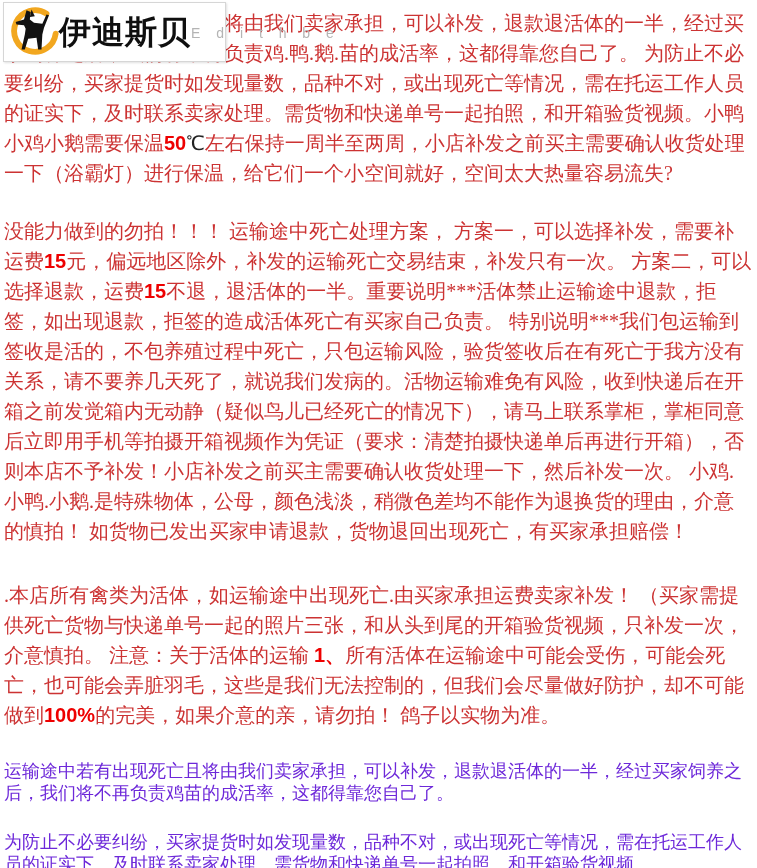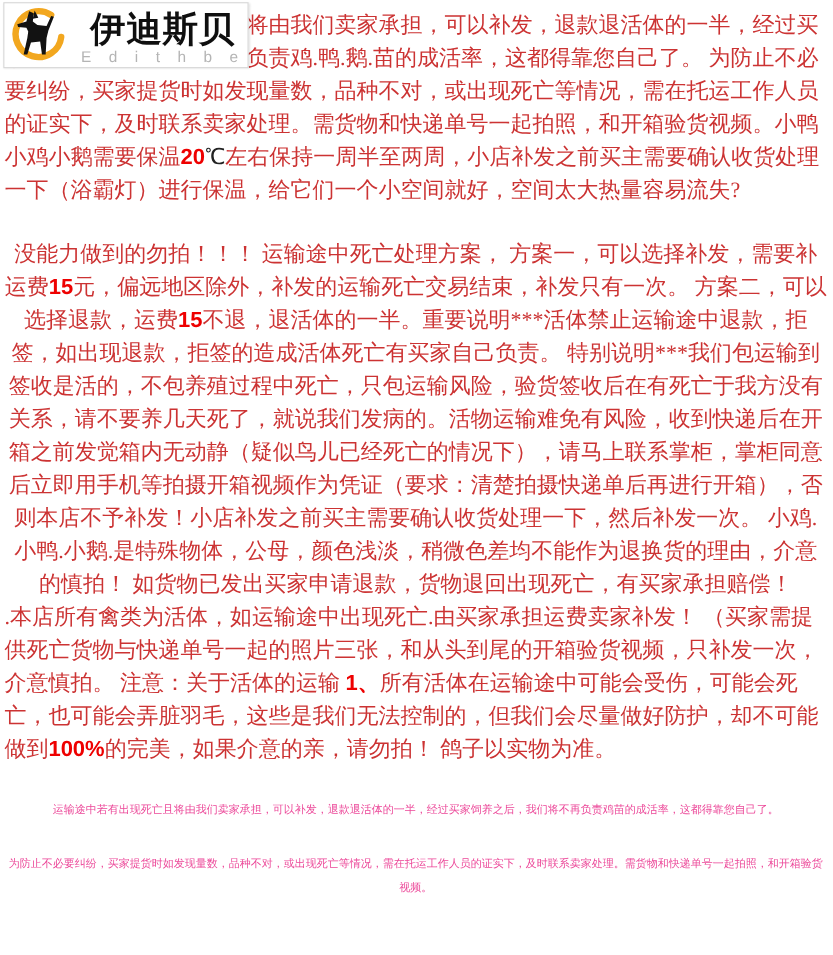--- a/index.html
+++ b/index.html
@@ -18,21 +18,21 @@
     width:223px;height:60px;
     background:#fff;
     border:1px solid #d6d6d6;
     box-shadow:1px 1px 2px rgba(0,0,0,.12);
     display:flex;align-items:center;
     padding:2px 4px 2px 5px;
     box-sizing:border-box;
     z-index:5;
   }
   .logo svg{flex:0 0 auto;display:block;}
-  .brand{display:flex;flex-direction:column;align-items:center;margin-left:16px;min-width:0;}
+  .brand{display:flex;align-items:center;margin-left:0;min-width:0;}
   .brand-cn{
     font-family:"Liberation Sans",sans-serif;
     font-weight:bold;font-size:32px;line-height:36px;
     color:#0f0f0f;letter-spacing:1px;white-space:nowrap;
   }
   .brand-en{
     font-family:"Liberation Sans",sans-serif;
     font-size:14px;line-height:12px;color:#b4b4b4;
     letter-spacing:6px;margin-top:1px;white-space:nowrap;
   }
@@ -42,28 +42,28 @@
   p.red{
     color:#cc3333;
     font-size:20px;
     line-height:30px;
     text-align:left;
     word-break:break-all;
   }
   p.red .em{color:#ee0000;font-weight:bold;font-family:"Liberation Sans",sans-serif;}
   p.red .dark{color:#222;}
   p.black{
-    color:#ec4899;
-    font-size:10px;
+    color:#6d28d9;
+    font-size:18px;
     line-height:22px;
-    text-align:center;
+    text-align:left;
     word-break:break-all;
   }
-  .body p:nth-child(2){margin-top:28px;text-align:center;}
-  .body p:nth-child(3){}
+  .body p:nth-child(2){margin-top:28px;}
+  .body p:nth-child(3){margin-top:34px;}
   .body p:nth-child(4){margin-top:30px;}
   .body p:nth-child(5){margin-top:27px;}
 </style>
 </head>
 <body>
 
 <div class="page">
 
   <div class="logo">
     <svg width="50" height="54" viewBox="0 0 60 62" xmlns="http://www.w3.org/2000/svg">
@@ -77,20 +77,20 @@
       <path fill="#121212" d="M27 4 L25 13 L31 12 Z"></path>
     </svg>
     <div class="brand">
       <span class="brand-cn">伊迪斯贝</span>
       <span class="brand-en">E d i t h b e</span>
     </div>
   </div>
 
   <div class="body">
 
-  <p class="para red"><span>运输途中若有出现死亡且将由我们卖家承担，可以补发，退款退活体的一半，经过买家饲养之后，我们将不再负责鸡.鸭.鹅.苗的成活率，这都得靠您自己了。 为防止不必要纠纷，买家提货时如发现量数，品种不对，或出现死亡等情况，需在托运工作人员的证实下，及时联系卖家处理。需货物和快递单号一起拍照，和开箱验货视频。小鸭小鸡小鹅需要保温</span><span class="em">20</span><span class="dark">℃</span><span>左右保持一周半至两周，小店补发之前买主需要确认收货处理一下（浴霸灯）进行保温，给它们一个小空间就好，空间太大热量容易流失?</span></p>
+  <p class="para red"><span>运输途中若有出现死亡且将由我们卖家承担，可以补发，退款退活体的一半，经过买家饲养之后，我们将不再负责鸡.鸭.鹅.苗的成活率，这都得靠您自己了。 为防止不必要纠纷，买家提货时如发现量数，品种不对，或出现死亡等情况，需在托运工作人员的证实下，及时联系卖家处理。需货物和快递单号一起拍照，和开箱验货视频。小鸭小鸡小鹅需要保温</span><span class="em">50</span><span class="dark">℃</span><span>左右保持一周半至两周，小店补发之前买主需要确认收货处理一下（浴霸灯）进行保温，给它们一个小空间就好，空间太大热量容易流失?</span></p>
       <p class="para red"><span>没能力做到的勿拍！！！ 运输途中死亡处理方案， 方案一，可以选择补发，需要补运费</span><span class="em">15</span><span>元，偏远地区除外，补发的运输死亡交易结束，补发只有一次。 方案二，可以选择退款，运费</span><span class="em">15</span><span>不退，退活体的一半。重要说明***活体禁止运输途中退款，拒签，如出现退款，拒签的造成活体死亡有买家自己负责。 特别说明***我们包运输到签收是活的，不包养殖过程中死亡，只包运输风险，验货签收后在有死亡于我方没有关系，请不要养几天死了，就说我们发病的。活物运输难免有风险，收到快递后在开箱之前发觉箱内无动静（疑似鸟儿已经死亡的情况下），请马上联系掌柜，掌柜同意后立即用手机等拍摄开箱视频作为凭证（要求：清楚拍摄快递单后再进行开箱），否则本店不予补发！小店补发之前买主需要确认收货处理一下，然后补发一次。 小鸡.小鸭.小鹅.是特殊物体，公母，颜色浅淡，稍微色差均不能作为退换货的理由，介意的慎拍！ 如货物已发出买家申请退款，货物退回出现死亡，有买家承担赔偿！</span></p>
       <p class="para red"><span>.本店所有禽类为活体，如运输途中出现死亡.由买家承担运费卖家补发！ （买家需提供死亡货物与快递单号一起的照片三张，和从头到尾的开箱验货视频，只补发一次，介意慎拍。 注意：关于活体的运输 </span><span class="em">1、</span><span>所有活体在运输途中可能会受伤，可能会死亡，也可能会弄脏羽毛，这些是我们无法控制的，但我们会尽量做好防护，却不可能做到</span><span class="em">100%</span><span>的完美，如果介意的亲，请勿拍！ 鸽子以实物为准。</span></p>
       <p class="para black"><span>运输途中若有出现死亡且将由我们卖家承担，可以补发，退款退活体的一半，经过买家饲养之后，我们将不再负责鸡苗的成活率，这都得靠您自己了。</span></p>
       <p class="para black"><span>为防止不必要纠纷，买家提货时如发现量数，品种不对，或出现死亡等情况，需在托运工作人员的证实下，及时联系卖家处理。需货物和快递单号一起拍照，和开箱验货视频。</span></p>
     </div>
 
 </div>
 
 </body></html>

